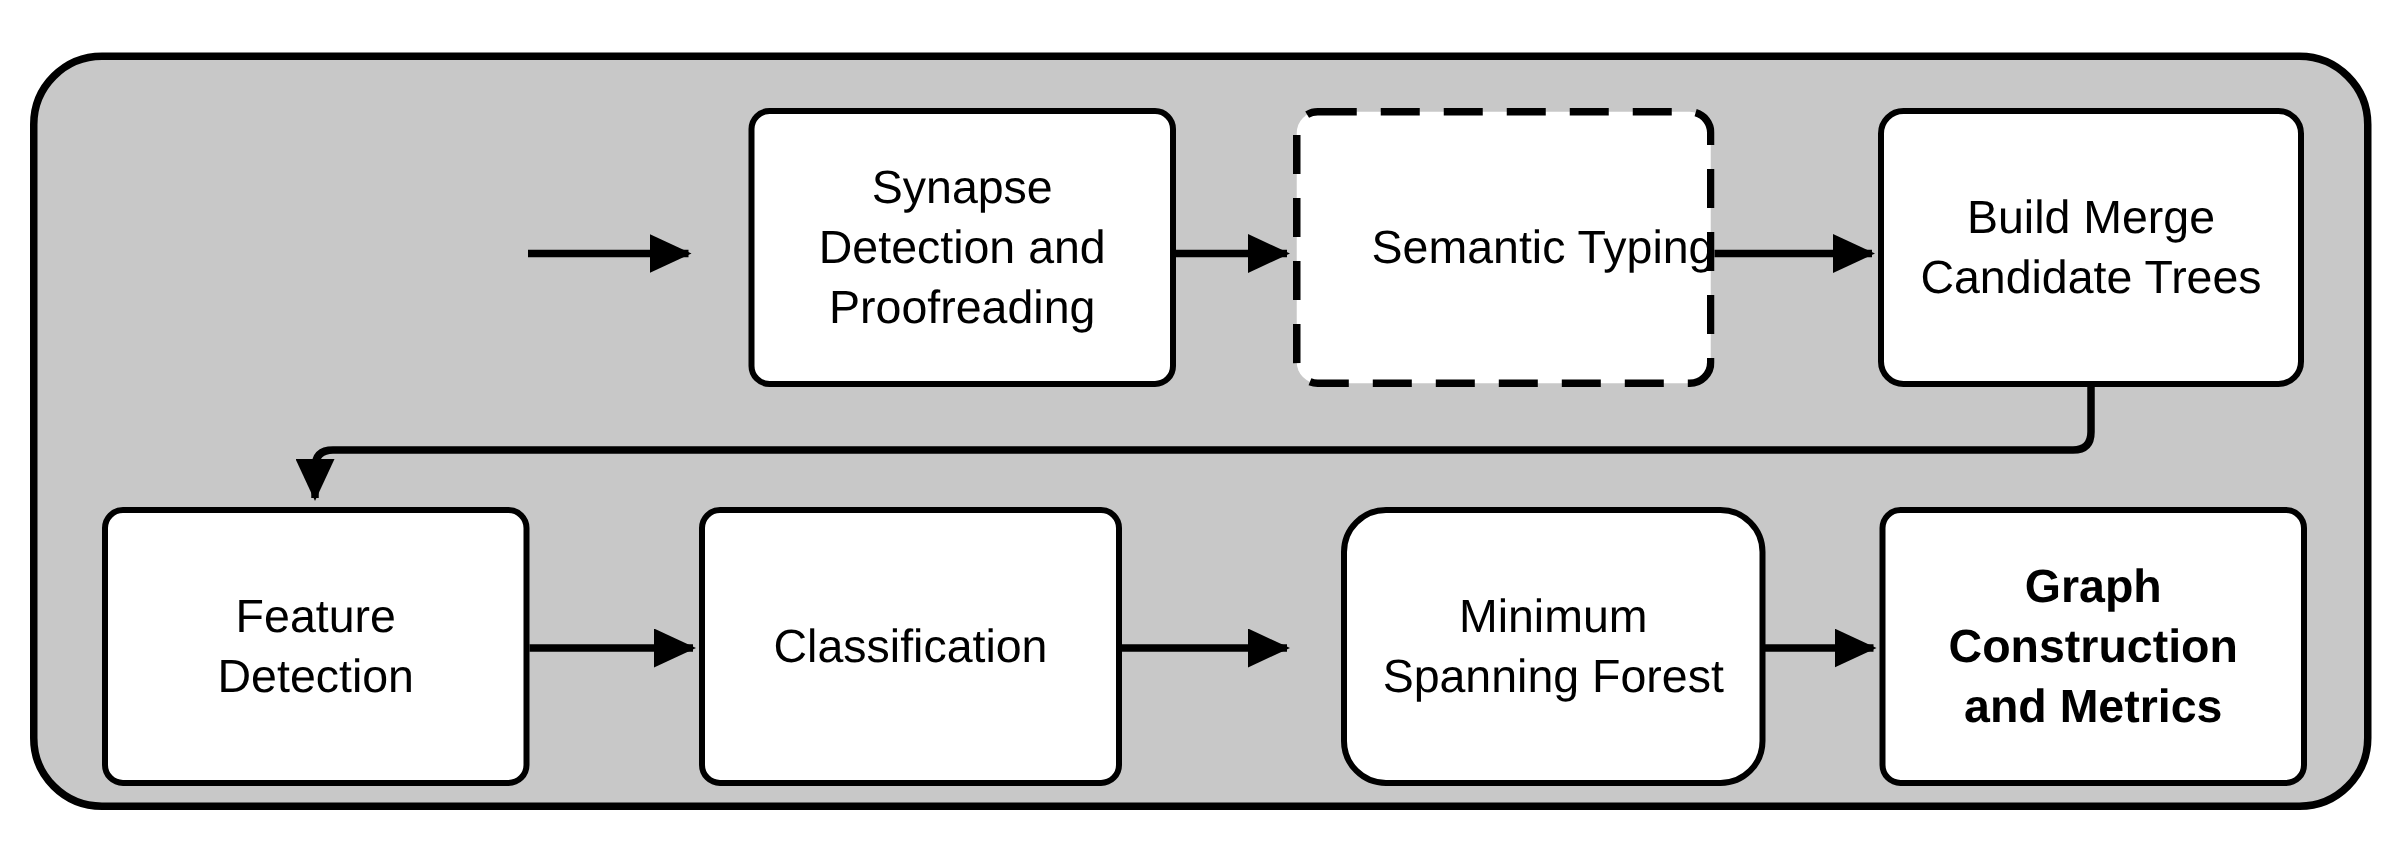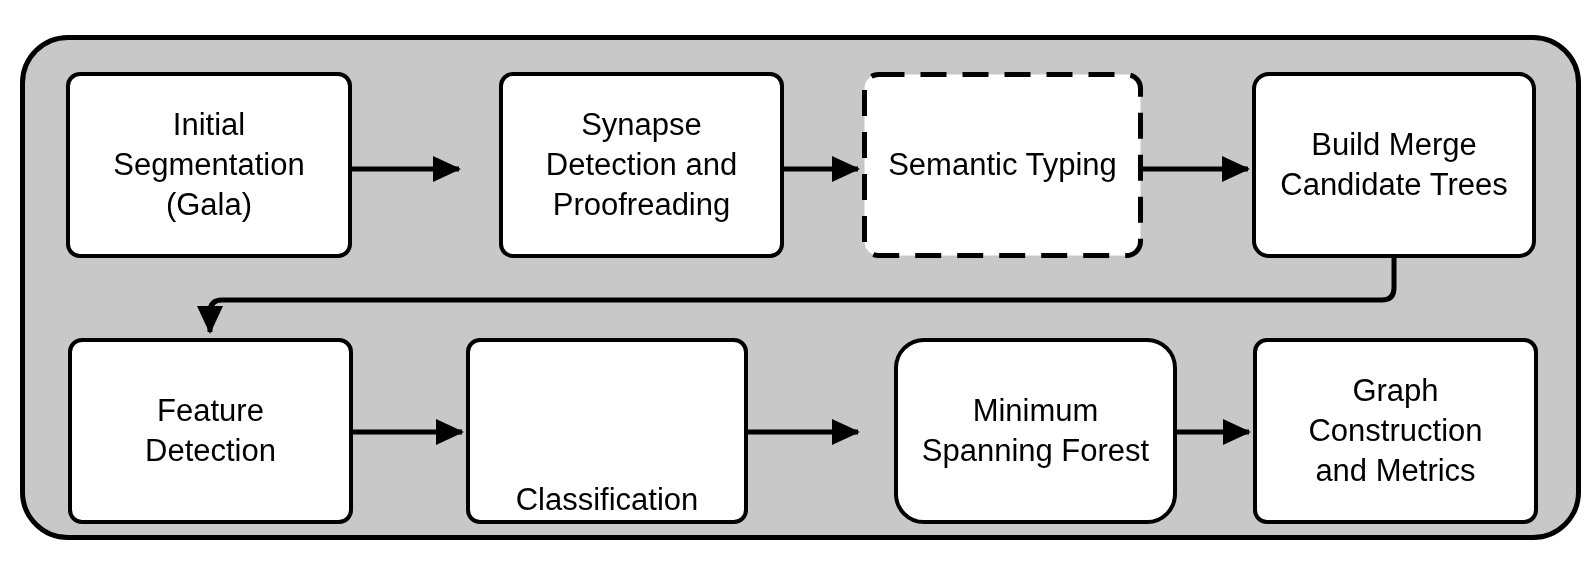--- a/index.html
+++ b/index.html
@@ -68,57 +68,52 @@
     </defs>
     <line x1="352" y1="169" x2="459" y2="169" stroke="#000000" stroke-width="5" marker-end="url(#arrowhead)"></line>
     <line x1="748" y1="169" x2="858" y2="169" stroke="#000000" stroke-width="5" marker-end="url(#arrowhead)"></line>
     <line x1="1143" y1="169" x2="1248" y2="169" stroke="#000000" stroke-width="5" marker-end="url(#arrowhead)"></line>
     <path d="M 1394 258 L 1394 288 Q 1394 300 1382 300 L 222 300 Q 210 300 210 312 L 210 332" fill="none" stroke="#000000" stroke-width="5" marker-end="url(#arrowhead)"></path>
     <line x1="353" y1="432" x2="462" y2="432" stroke="#000000" stroke-width="5" marker-end="url(#arrowhead)"></line>
     <line x1="748" y1="432" x2="858" y2="432" stroke="#000000" stroke-width="5" marker-end="url(#arrowhead)"></line>
     <line x1="1145" y1="432" x2="1249" y2="432" stroke="#000000" stroke-width="5" marker-end="url(#arrowhead)"></line>
   </svg>
 
-  <div class="node" style="left:66px; top:72px; width:286px; height:186px;">
-    <span class="label">Initial
-Segmentation
-(Gala)</span>
-  </div>
 
   <div class="node" style="left:463px; top:72px; width:285px; height:186px;margin-left:36px;">
     <span class="label">Synapse
 Detection and
 Proofreading</span>
   </div>
 
-  <div class="node dashed" style="left:862px; top:72px; width:281px; height:186px;">
+  <div class="node dashed" style="left:862px; top:72px; width:281px; height:186px;justify-content:flex-end;">
     <svg class="dash-border" width="281" height="186" viewBox="0 0 281 186" xmlns="http://www.w3.org/2000/svg">
       <rect x="2.5" y="2.5" width="276" height="181" rx="14" fill="#ffffff" stroke="#000000" stroke-width="5" stroke-dasharray="26 16"></rect>
     </svg>
     <span class="label">Semantic Typing</span>
   </div>
 
   <div class="node" style="left:1252px; top:72px; width:284px; height:186px;border-radius:17px;">
     <span class="label">Build Merge
 Candidate Trees</span>
   </div>
 
   <div class="node" style="left:68px; top:338px; width:285px; height:186px;">
     <span class="label">Feature
 Detection</span>
   </div>
 
-  <div class="node" style="left:466px; top:338px; width:282px; height:186px;align-items:flex-end;">
+  <div class="node" style="left:466px; top:338px; width:282px; height:186px;">
     <span class="label">Classification</span>
   </div>
 
   <div class="node" style="left:894px; top:338px; width:283px; height:186px;border-radius:30px;">
     <span class="label">Minimum
 Spanning Forest</span>
   </div>
 
-  <div class="node" style="left:1253px; top:338px; width:285px; height:186px;">
+  <div class="node" style="left:1253px; top:338px; width:285px; height:186px;font-weight:bold;">
     <span class="label">Graph
 Construction
 and Metrics</span>
   </div>
 
 </div>
 
 </body></html>

